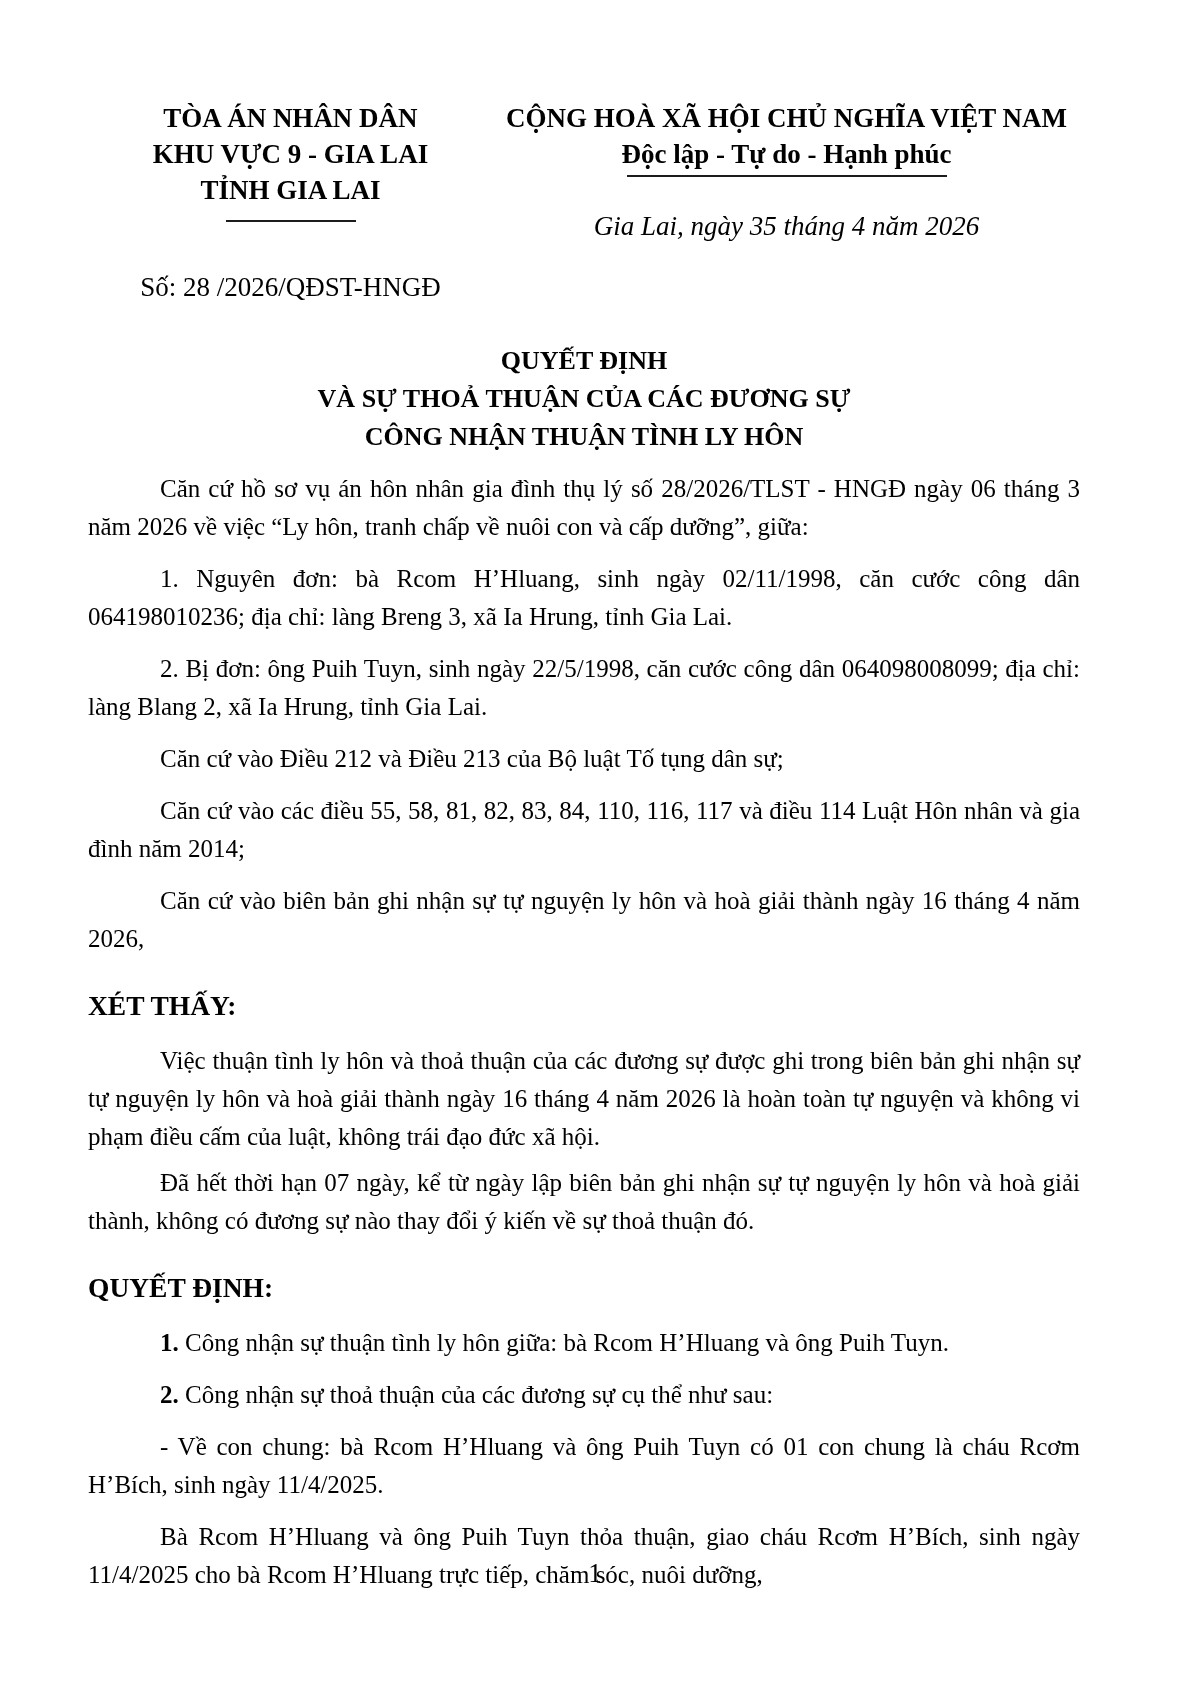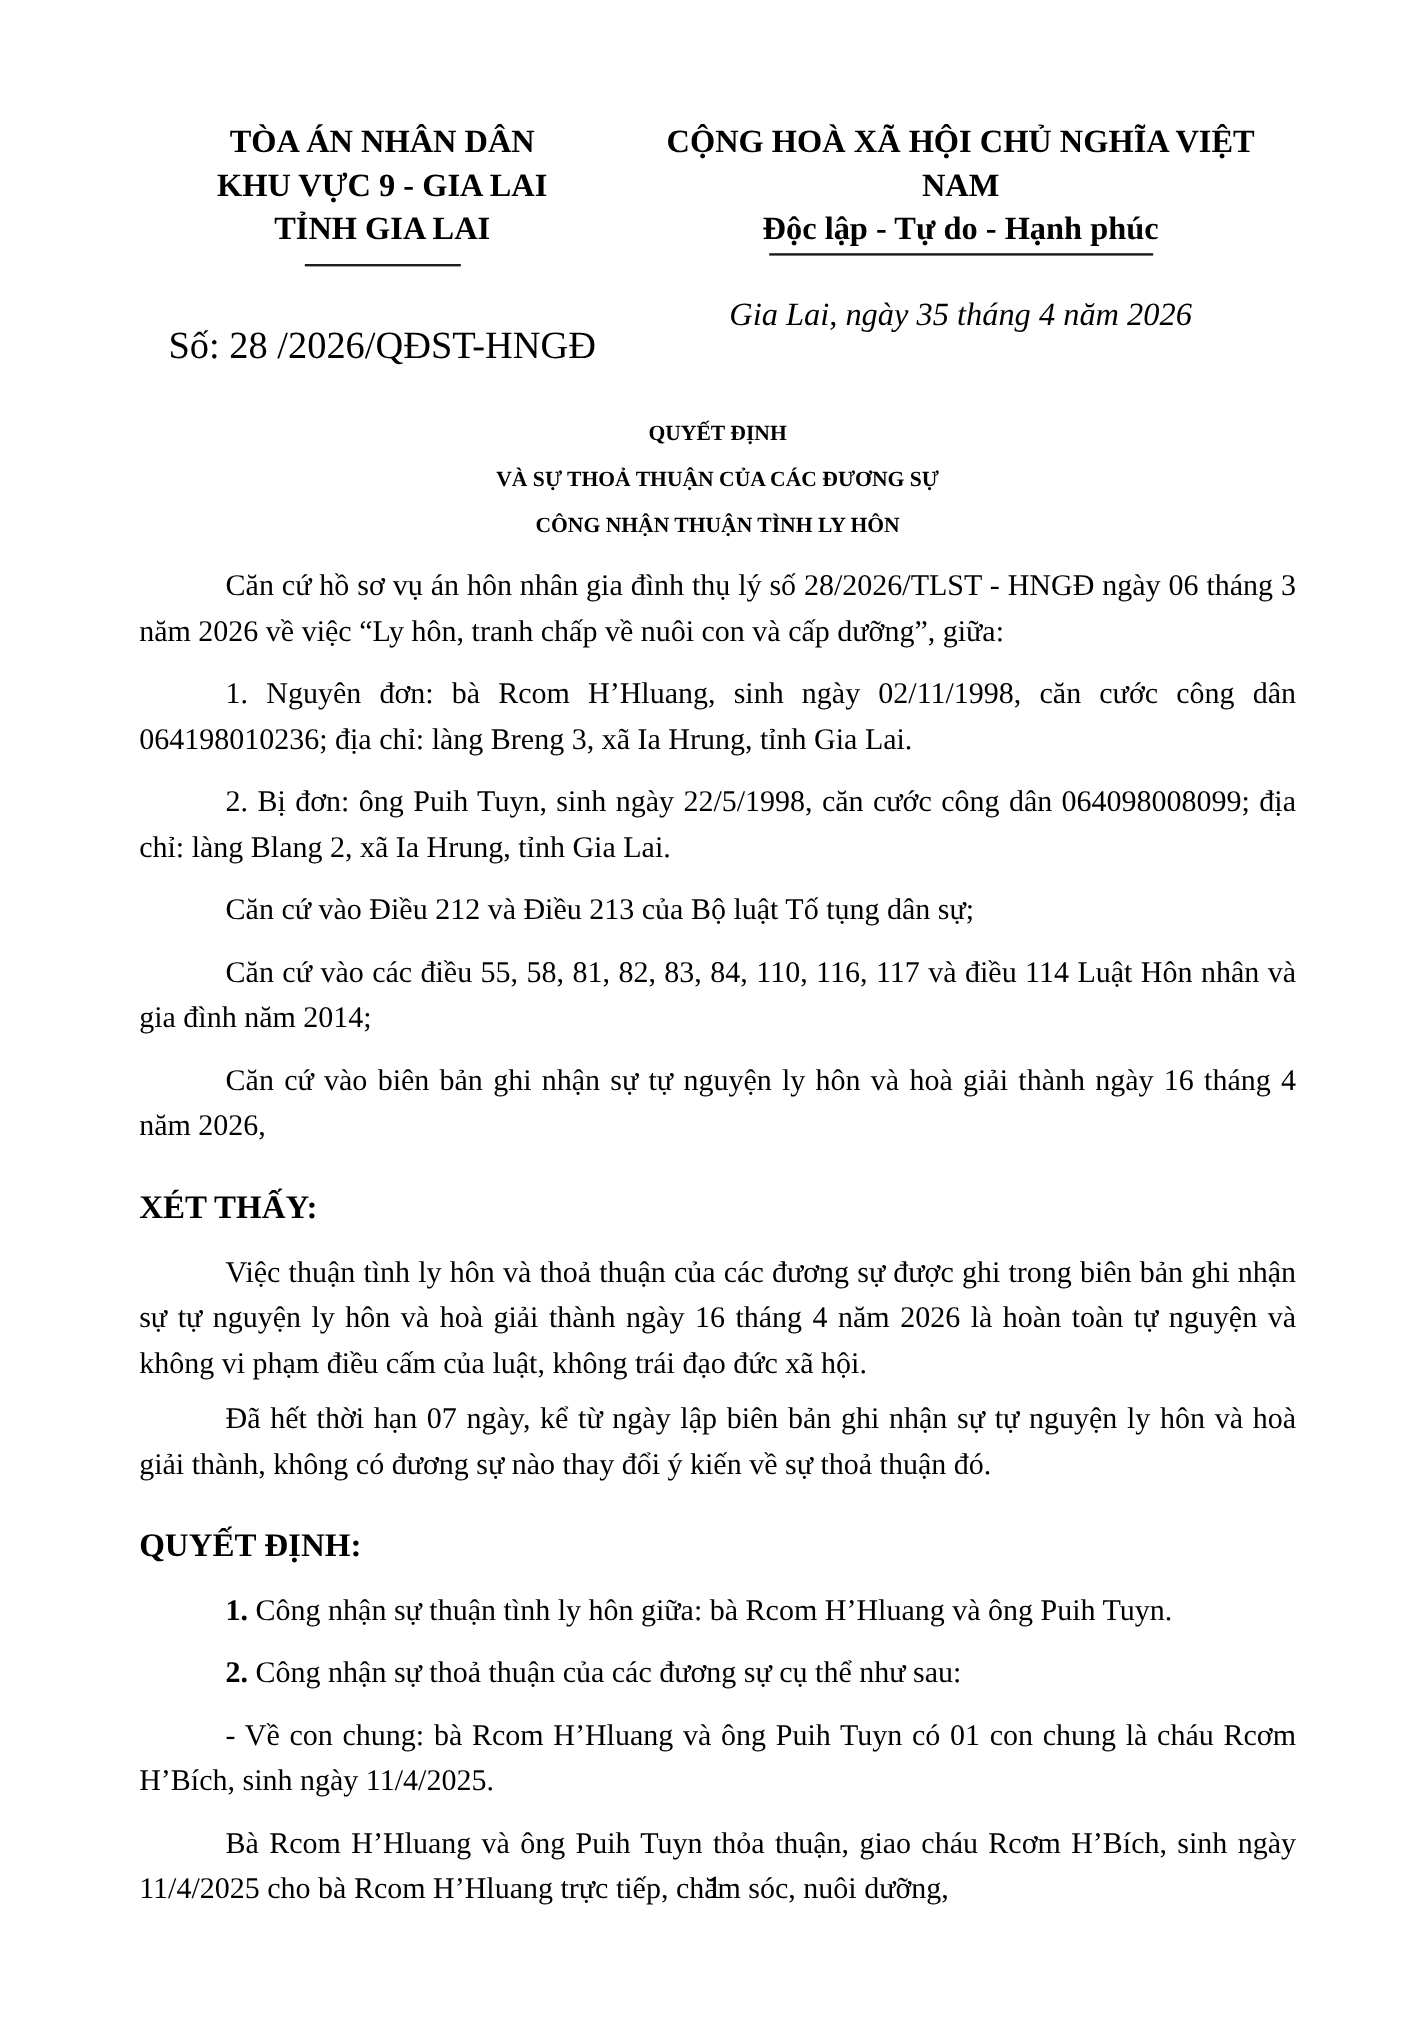--- a/index.html
+++ b/index.html
@@ -4,35 +4,35 @@
 <style>
   * { margin:0; padding:0; box-sizing:border-box; }
   html, body { background:#ffffff; }
   body {
     width:1190px; height:1684px;
     font-family:"Liberation Serif","DejaVu Serif",serif;
     color:#000;
     position:relative;
     overflow:hidden;
   }
-  .page { padding:100px 110px 0 116px; position:relative; height:100%; }
+  .page { padding:100px 110px 0 88px; position:relative; height:100%; }
 
   
   .header { display:flex; }
   .header-left { width:405px; text-align:center; }
   .header-right { flex:1; text-align:center; }
   .hb { font-weight:bold; font-size:27px; line-height:36px; }
   .rule { border-top:2px solid #1c1c1c; height:0; }
   .rule-left { width:130px; margin:12px auto 16px; }
   .rule-right { width:320px; margin:3px auto 0; }
-  .doc-number { font-size:32px; line-height:34px;margin-top:48px; }
+  .doc-number { font-size:27px; line-height:34px;margin-top:48px; }
   .dateline { font-style:italic; font-size:27px; margin-top:34px; }
 
   
-  .title { margin-top:38px; text-align:center; font-weight:bold; font-size:18px; line-height:38px; }
+  .title { margin-top:38px; text-align:center; font-weight:bold; font-size:26px; line-height:38px; }
 
   
   .body-text { margin-top:8px; }
   .body-text p {
     font-size:25px; line-height:38px;
     text-align:justify; text-indent:72px;
     margin-top:14px;
   }
   .section-heading {
     text-align:left; font-weight:bold; font-size:27.5px;

